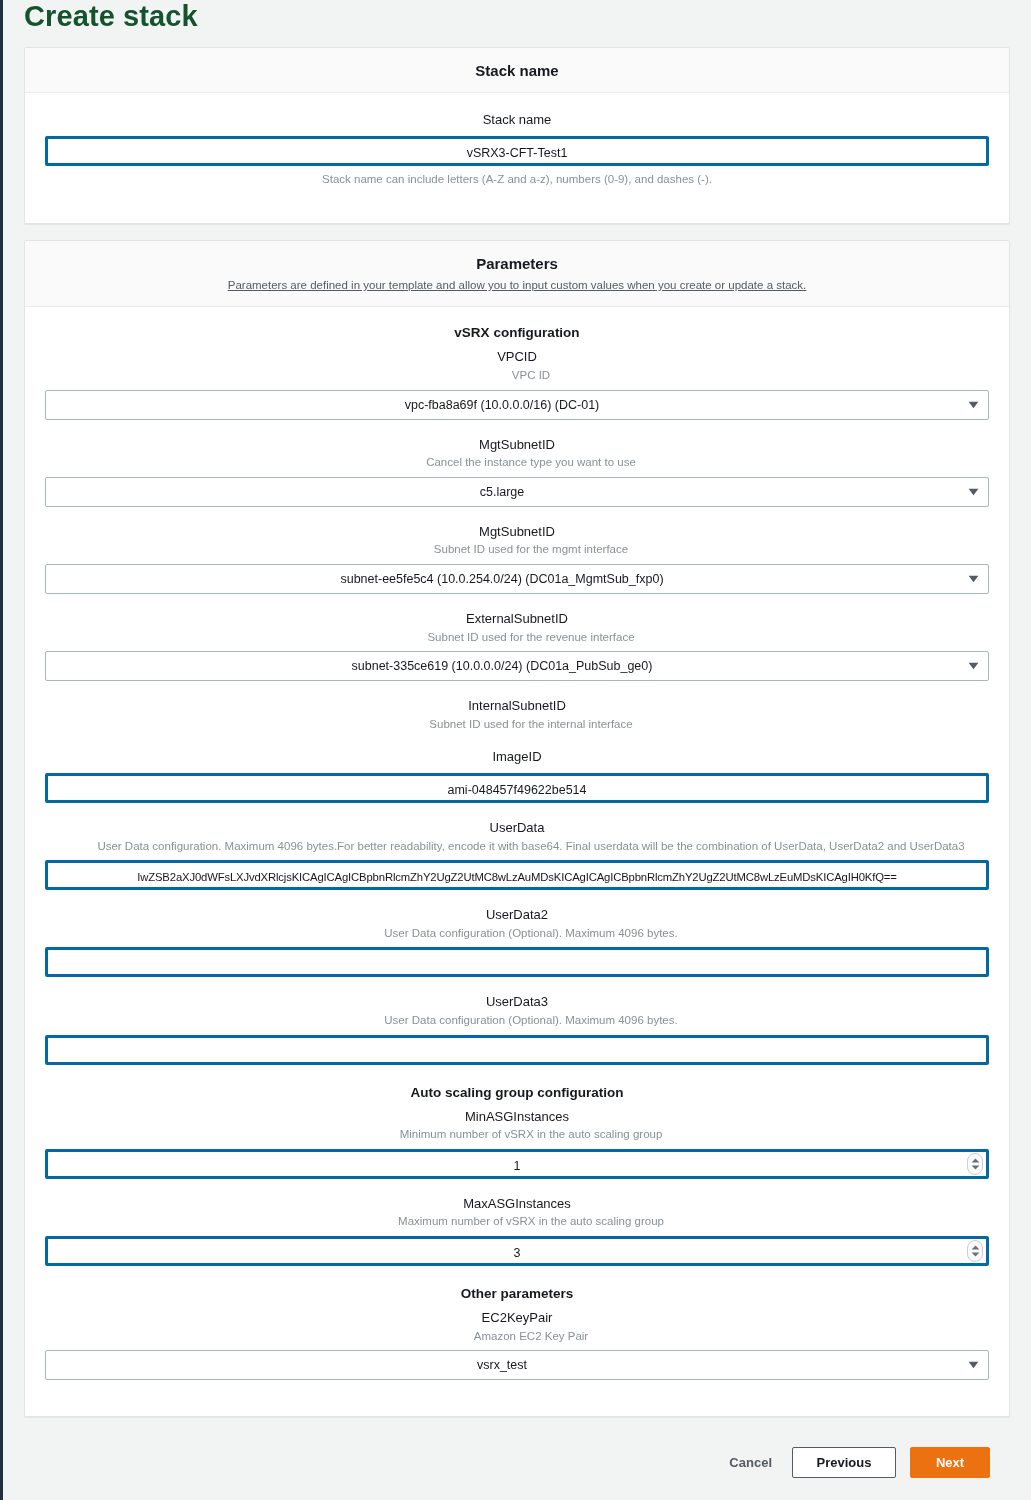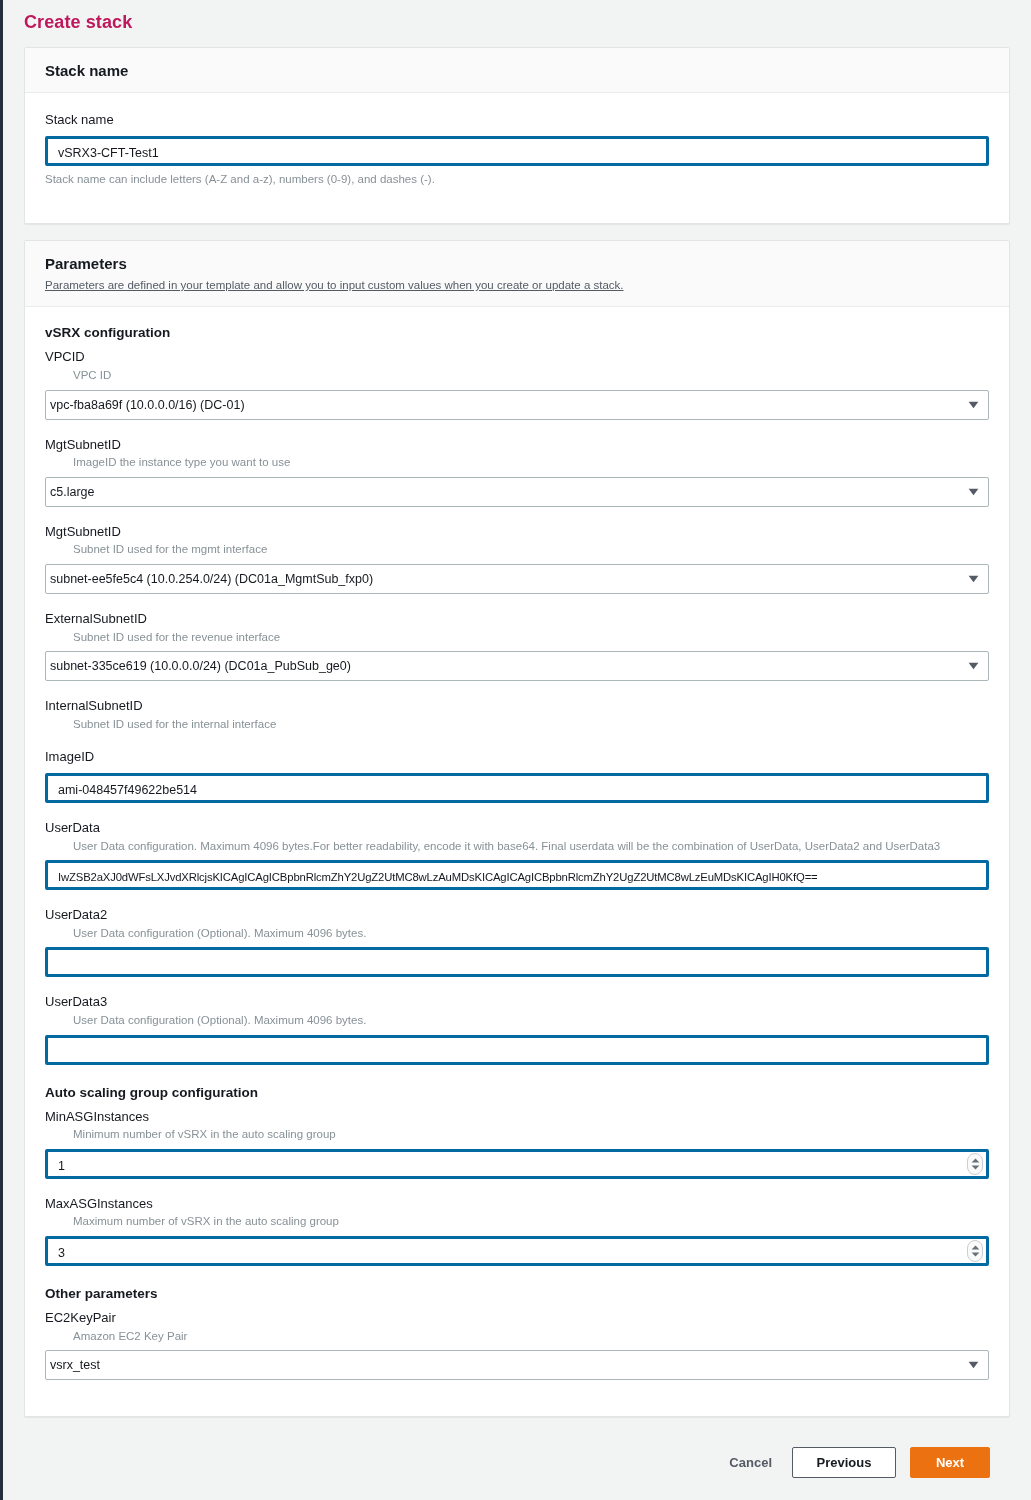--- a/index.html
+++ b/index.html
@@ -21,33 +21,34 @@
     background: #232f3e;
   }
   .page {
     margin-left: 3px;
     width: 1028px;
     min-height: 1500px;
     background: #f2f3f3;
     padding: 0 21px 0 21px;
   }
   .page-title {
-    font-size: 18px;
+    font-size: 29px;
     font-weight: bold;
-    color: #be185d;
-    padding: 12px 0 14px 0;
+    color: #14532d;
+    padding: 0 0 14px 0;
     letter-spacing: .1px;
   }
 
   .panel {
     background: #ffffff;
     border: 1px solid #e3e4e6;
     border-radius: 2px;
     box-shadow: 0 1px 1px rgba(0,0,0,.06);
     margin-bottom: 16px;
+    text-align: center;
   }
   .panel-header {
     padding: 14px 20px 13px 20px;
     border-bottom: 1px solid #e9ebed;
     background: #fafafa;
   }
   .panel-title {
     font-size: 15px;
     font-weight: bold;
     color: #16191f;
@@ -232,21 +233,21 @@
               <div class="select">vpc-fba8a69f (10.0.0.0/16) (DC-01)</div>
               <span class="chev">
                 <svg width="11" height="8" viewBox="0 0 11 8" aria-hidden="true">
                   <path d="M0.6 0.8 L10.4 0.8 L5.5 7.2 Z" fill="#545b64"></path>
                 </svg>
               </span>
             </div>
           </div>
           <div class="field">
             <div class="field-label">MgtSubnetID</div>
-            <div class="field-hint">ImageID the instance type you want to use</div>
+            <div class="field-hint">Cancel the instance type you want to use</div>
             <div class="control">
               <div class="select">c5.large</div>
               <span class="chev">
                 <svg width="11" height="8" viewBox="0 0 11 8" aria-hidden="true">
                   <path d="M0.6 0.8 L10.4 0.8 L5.5 7.2 Z" fill="#545b64"></path>
                 </svg>
               </span>
             </div>
           </div>
           <div class="field">

